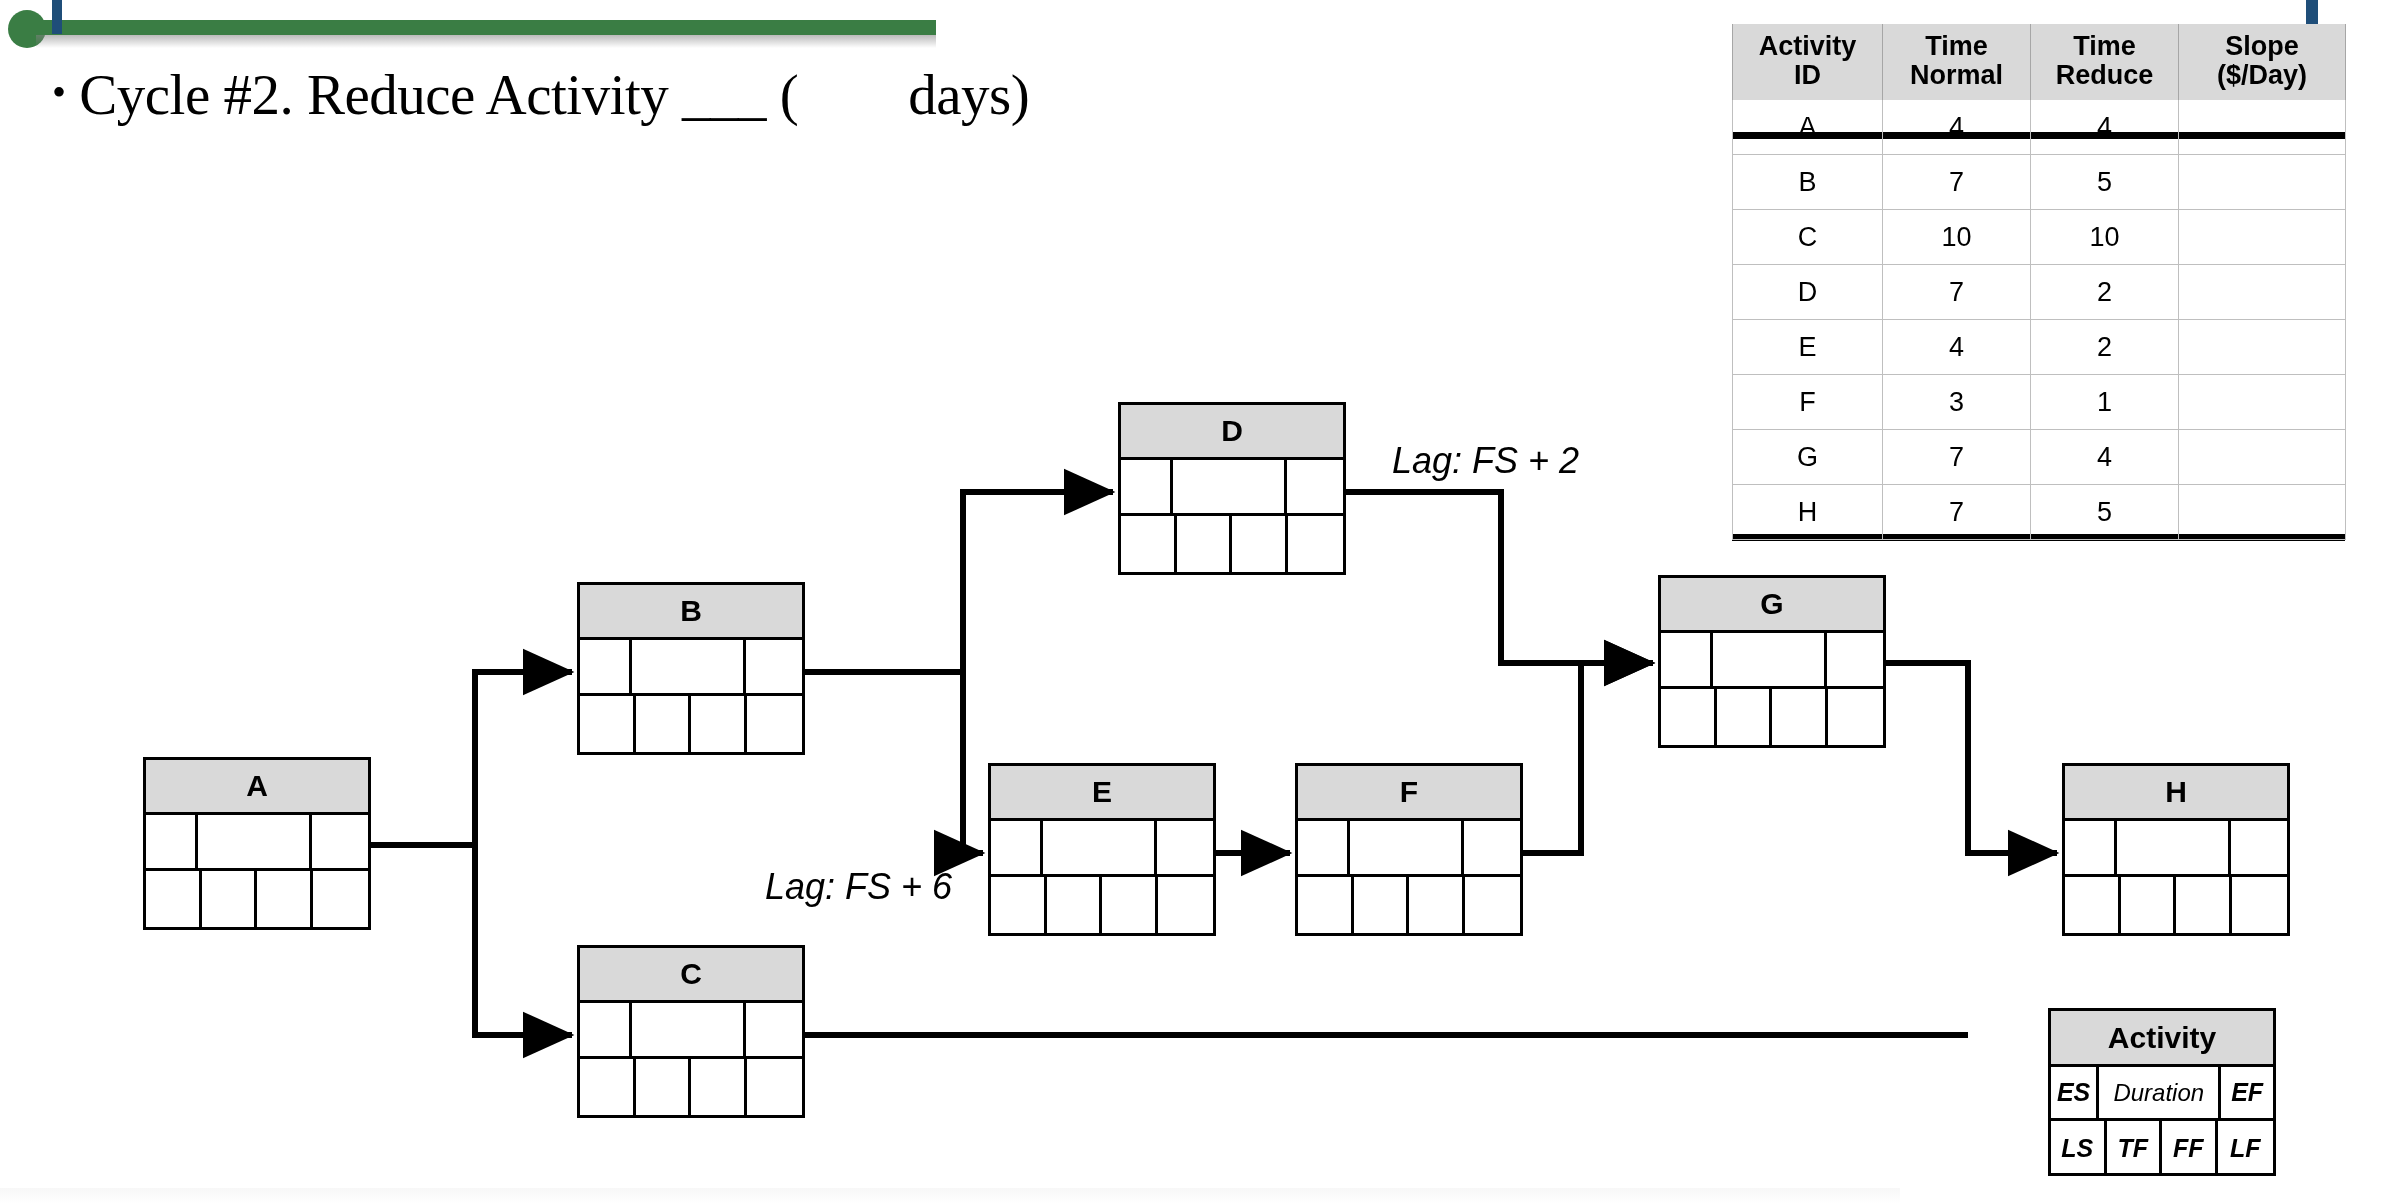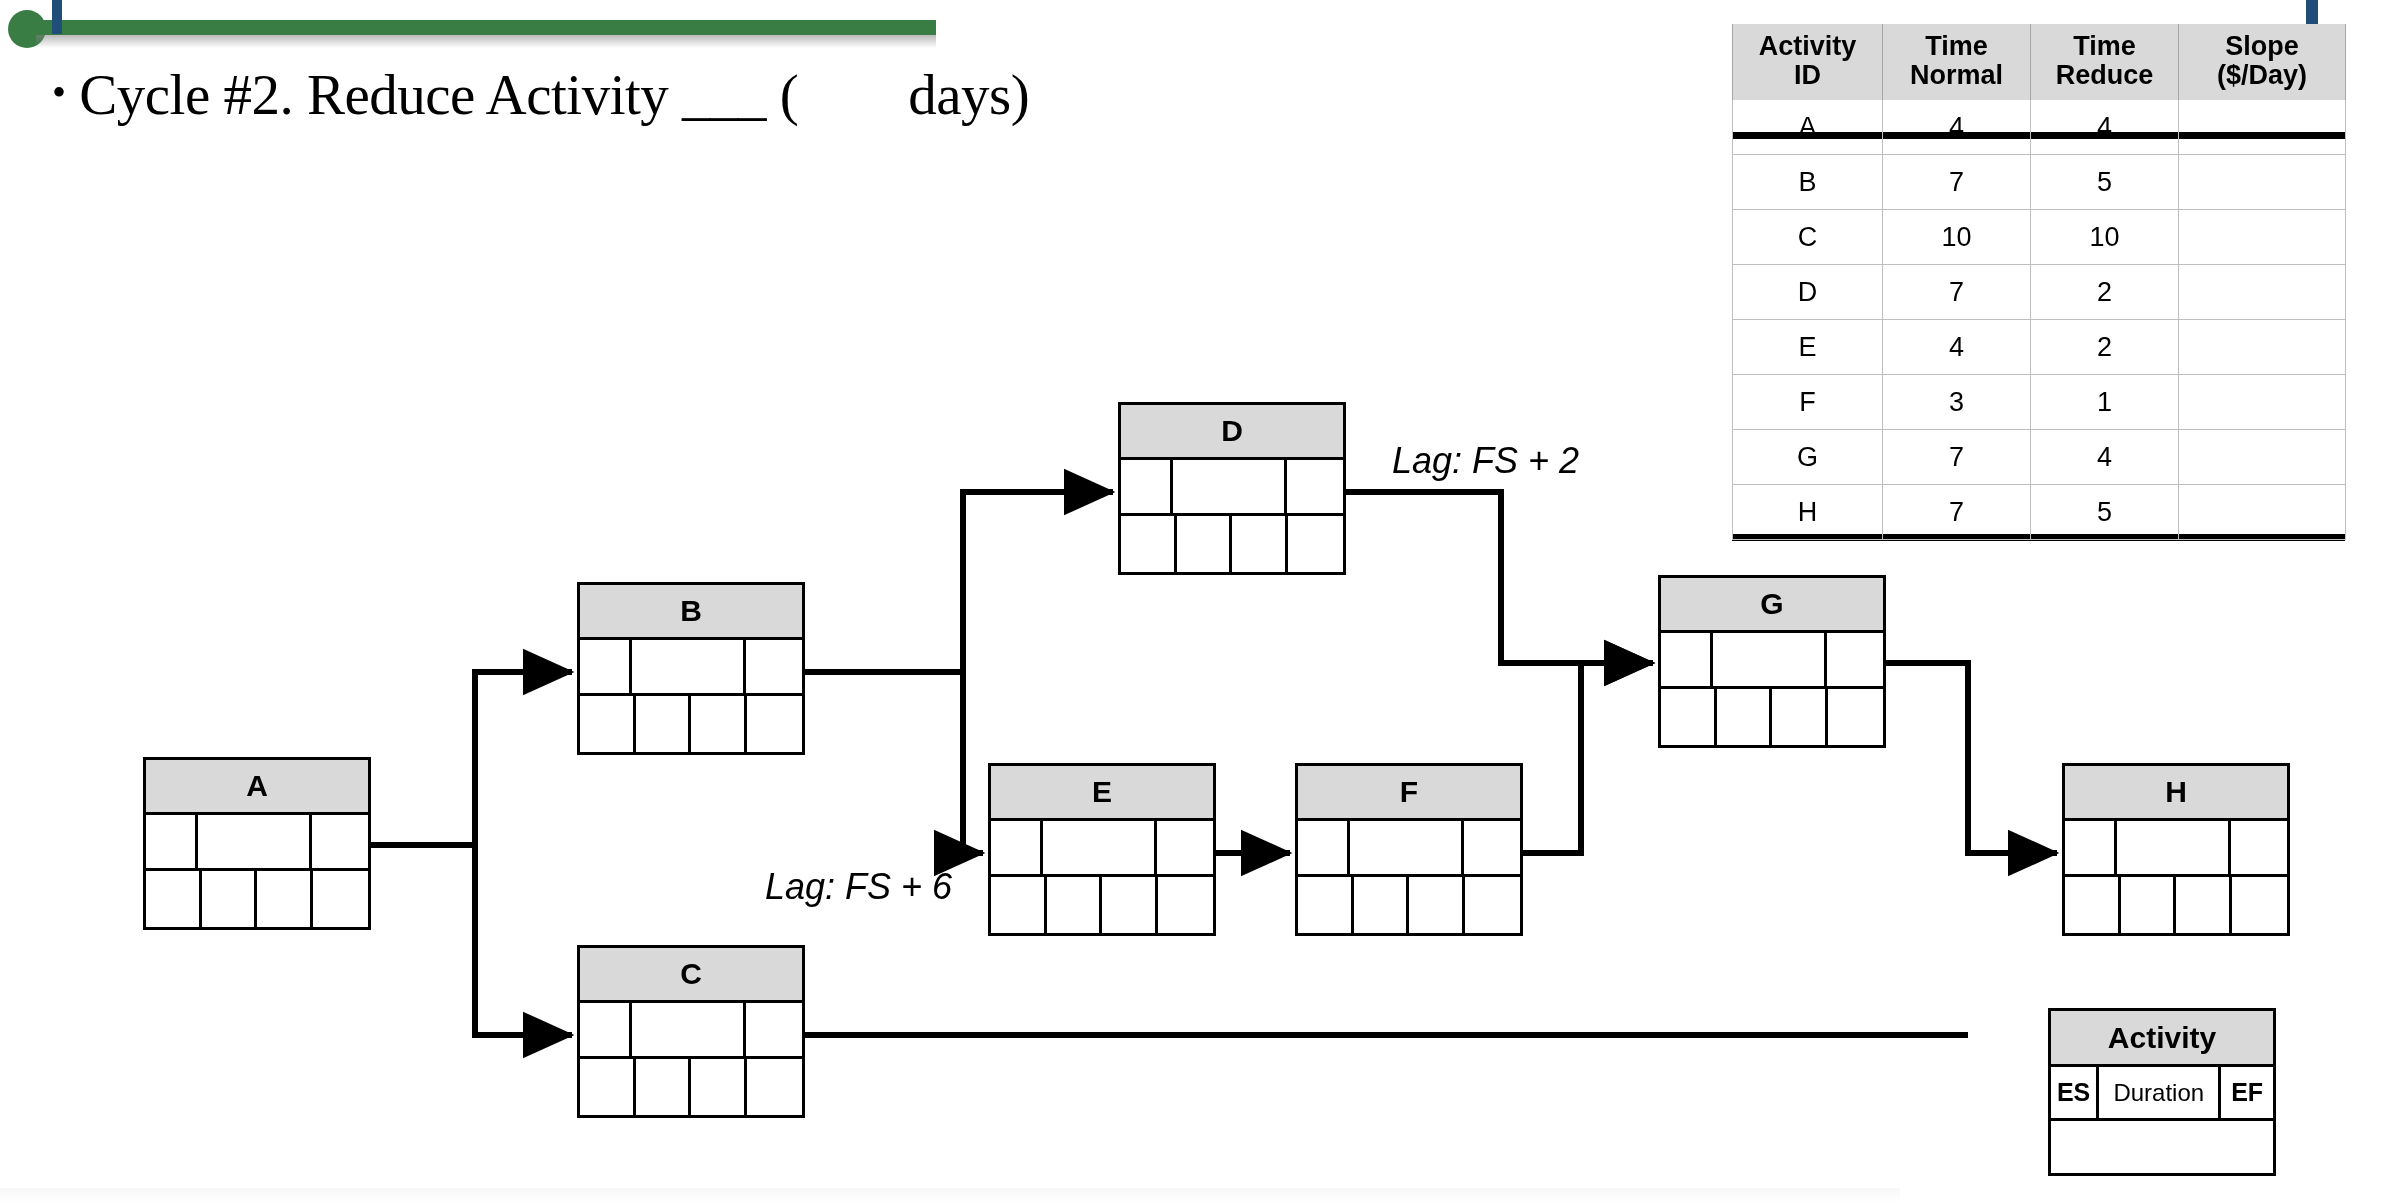--- a/index.html
+++ b/index.html
@@ -140,21 +140,21 @@
   #legend .lhead {
     height: 56px; background: #d9d9d9; border-bottom: 3px solid #000;
     box-sizing: border-box; display: flex; align-items: center; justify-content: center;
     font-weight: bold; font-size: 30px;
   }
   #legend .lrow { display: flex; height: 54px; box-sizing: border-box; }
   #legend .lrow.mid { border-bottom: 3px solid #000; }
   #legend .lrow .cell {
     box-sizing: border-box; border-right: 3px solid #000;
     display: flex; align-items: center; justify-content: center;
-    font-size: 25px; font-weight: bold;
+    font-size: 25px; font-weight: bold; font-style: italic;
   }
   #legend .lrow .cell:last-child { border-right: none; }
   #legend .lrow.mid .cell.a { width: 52px; }
   #legend .lrow.mid .cell.b { width: 132px; font-weight: normal; font-size: 24px; }
   #legend .lrow.mid .cell.c { width: 56px; }
   #legend .lrow.bot .cell { width: 25%; }
 
   .lag-label {
     position: absolute;
     font-size: 36px;
@@ -402,15 +402,21 @@
     </div>
 </div>
 
 <div id="legend">
   <div class="lhead">Activity</div>
   <div class="lrow mid">
     <div class="cell a">ES</div>
     <div class="cell b">Duration</div>
     <div class="cell c">EF</div>
   </div>
+  <div class="lrow bot">
+    <div class="cell">LS</div>
+    <div class="cell">TF</div>
+    <div class="cell">FF</div>
+    <div class="cell">LF</div>
+  </div>
 </div>
 
 <div id="bottom-shadow"></div>
 
 </body></html>

